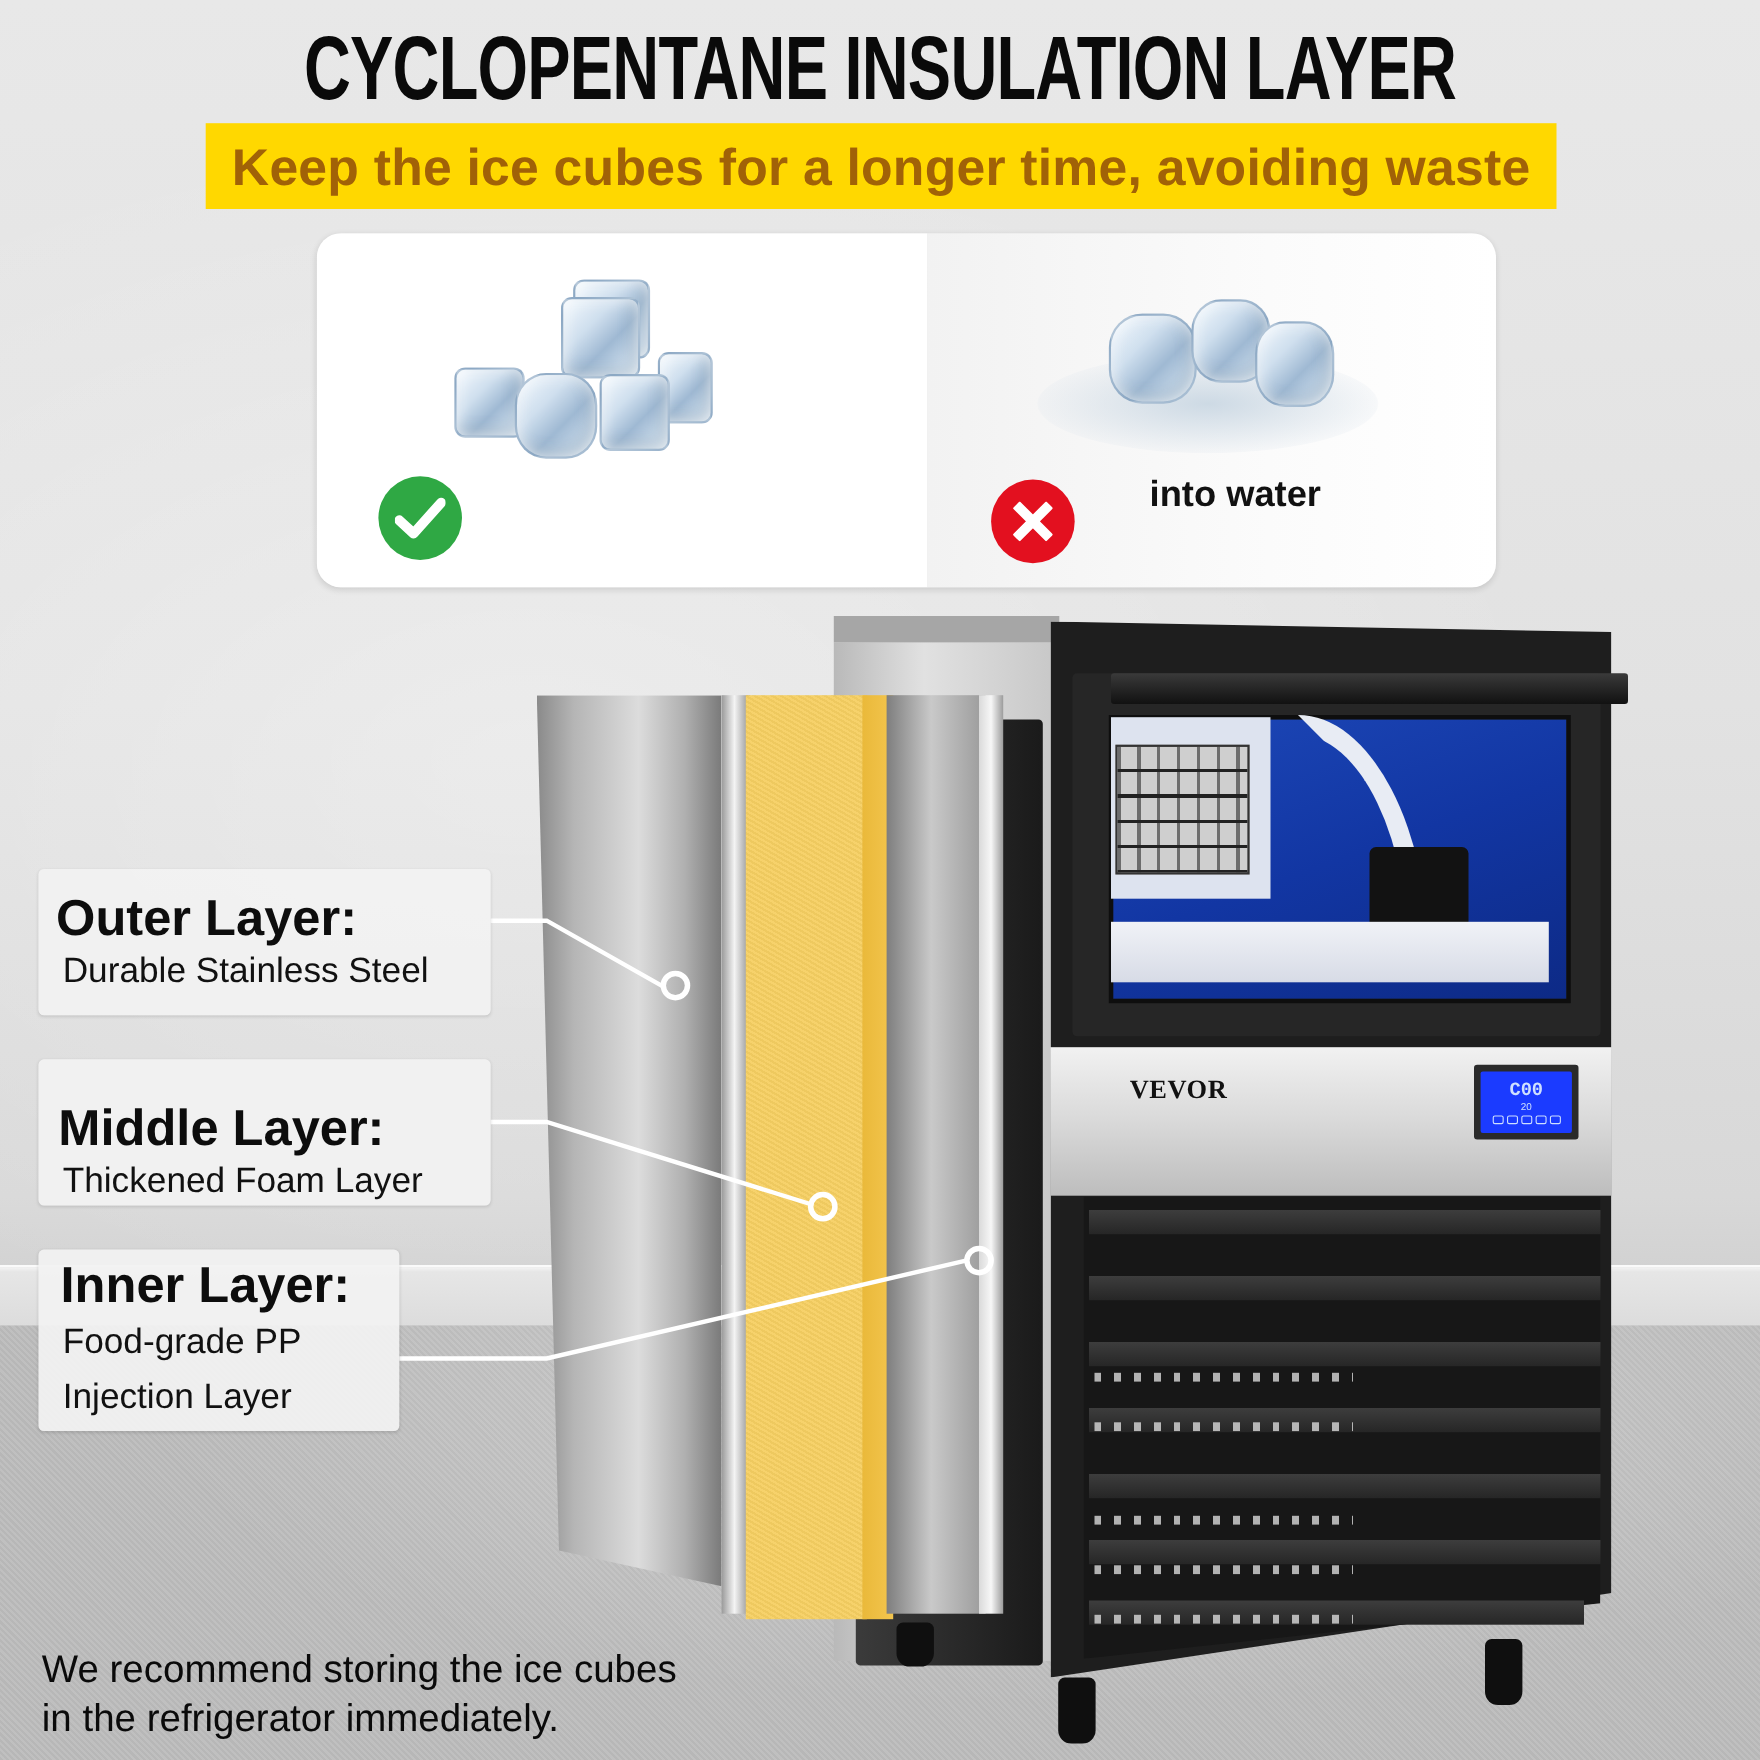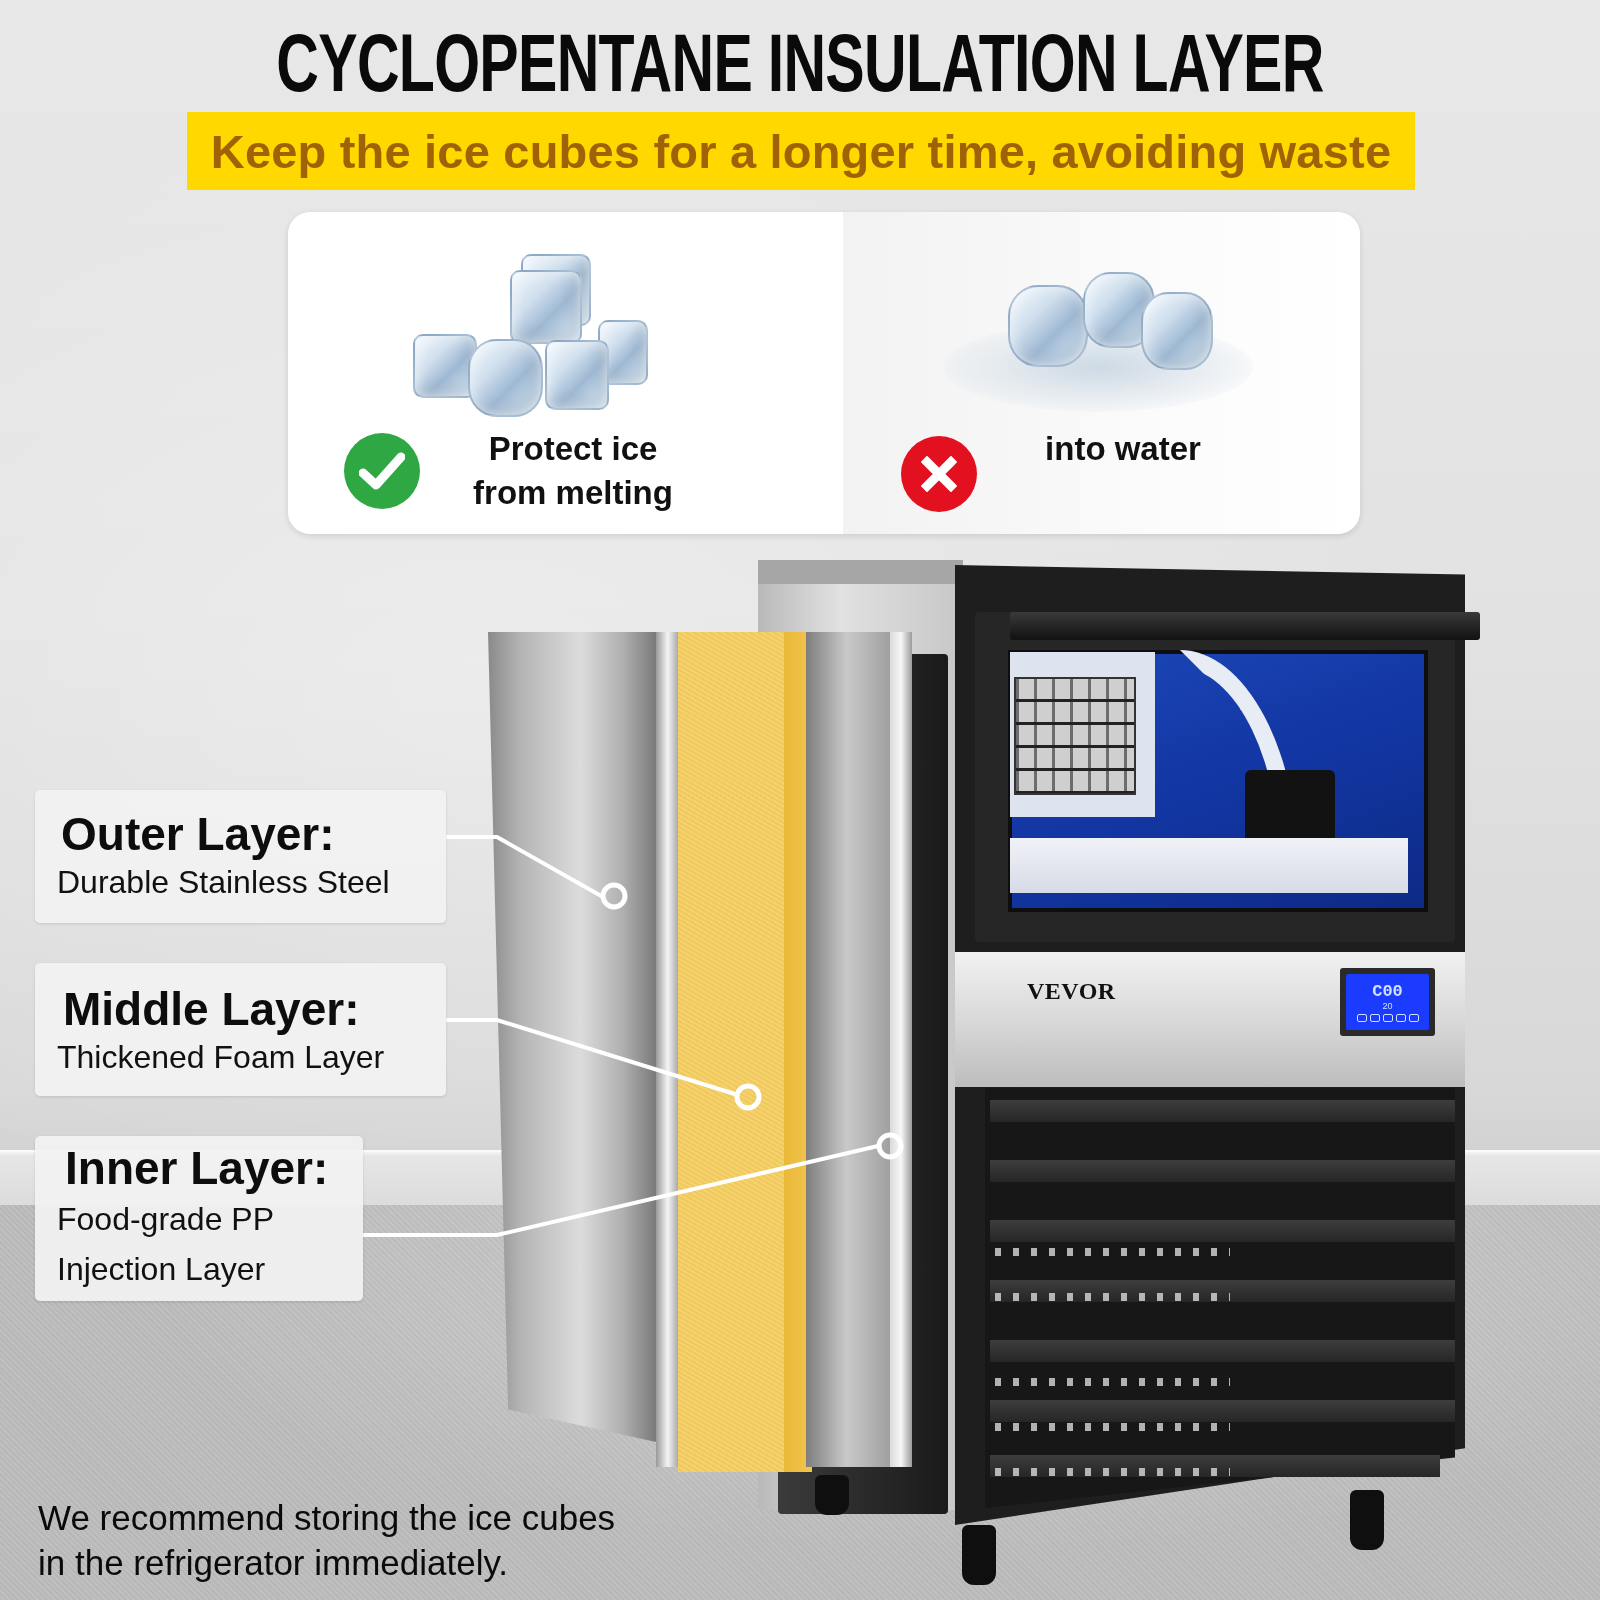--- a/index.html
+++ b/index.html
@@ -78,25 +78,25 @@
   .puddle {
     position: absolute; border-radius: 50%;
     background: radial-gradient(ellipse, rgba(200,214,226,0.9), rgba(220,228,236,0.2) 70%, transparent 72%);
   }
 
   
   .callout {
     position: absolute; background: rgba(242,242,242,0.93);
     border-radius: 5px; box-shadow: 0 1px 3px rgba(0,0,0,0.12);
   }
-  .callout .head { font-weight: 700; font-size: 46px; color: #0d0d0d; line-height: 52px; margin-left: 10px; }
+  .callout .head { font-weight: 700; font-size: 46px; color: #0d0d0d; line-height: 52px; }
   .callout .body { font-size: 32px; color: #111; line-height: 48px; }
   .c1 { left: 35px; top: 790px; width: 411px; height: 133px; padding: 18px 0 0 16px; }
   .c1 .body { padding-left: 6px; margin-top: -2px; }
-  .c2 { left: 35px; top: 963px; width: 411px; height: 133px; padding: 20px 0 0 18px; }
+  .c2 { left: 35px; top: 963px; width: 411px; height: 133px; padding: 36px 0 0 18px; }
   .c2 .body { padding-left: 4px; margin-top: -2px; }
   .c3 { left: 35px; top: 1136px; width: 328px; height: 165px; padding: 6px 0 3px 20px; }
   .c3 .body { padding-left: 2px; line-height: 50px; }
 
   
   .panel-outer {
     position: absolute; left: 488px; top: 632px; width: 168px; height: 810px;
     background: linear-gradient(90deg, #8a8a8a 0%, #b5b5b5 20%, #dcdcdc 55%, #b0b0b0 80%, #7a7a7a 100%);
     clip-path: polygon(0 0, 100% 0, 100% 100%, 12% 96%);
   }
@@ -248,24 +248,20 @@
       <div class="ice" style="left:222px;top:58px;width:72px;height:74px;"></div>
       <div class="ice" style="left:310px;top:108px;width:50px;height:65px;"></div>
       <div class="ice" style="left:125px;top:122px;width:64px;height:64px;"></div>
       <div class="ice round" style="left:180px;top:127px;width:75px;height:78px;"></div>
       <div class="ice" style="left:257px;top:128px;width:64px;height:70px;"></div>
     </div>
     <div class="badge">
       <svg width="46" height="40" viewBox="0 0 46 40">
           <path d="M4 22 L17 34 L42 6" fill="none" stroke="#fff" stroke-width="9" stroke-linecap="round" stroke-linejoin="round"></path>
         </svg>
-    </div>
-    <div class="caption">
-      <div>Protect ice</div>
-      <div>from melting</div>
     </div>
   </div>
   <div class="half bad">
     <div>
       <div class="puddle" style="left:100px;top:110px;width:310px;height:90px;"></div>
       <div class="ice round" style="left:165px;top:73px;width:80px;height:82px;"></div>
       <div class="ice round" style="left:240px;top:60px;width:72px;height:76px;"></div>
       <div class="ice round" style="left:298px;top:80px;width:72px;height:78px;"></div>
     </div>
     <div class="badge">

